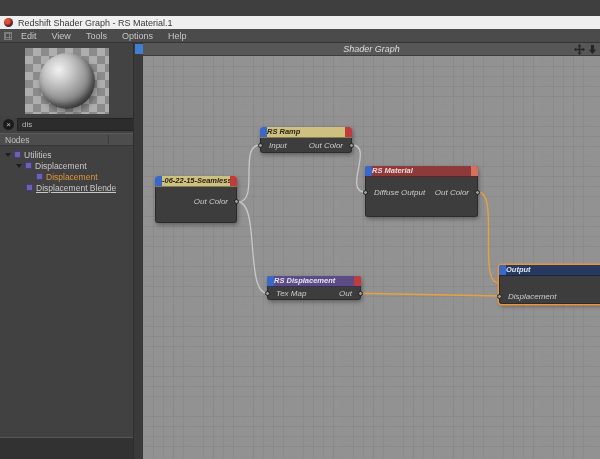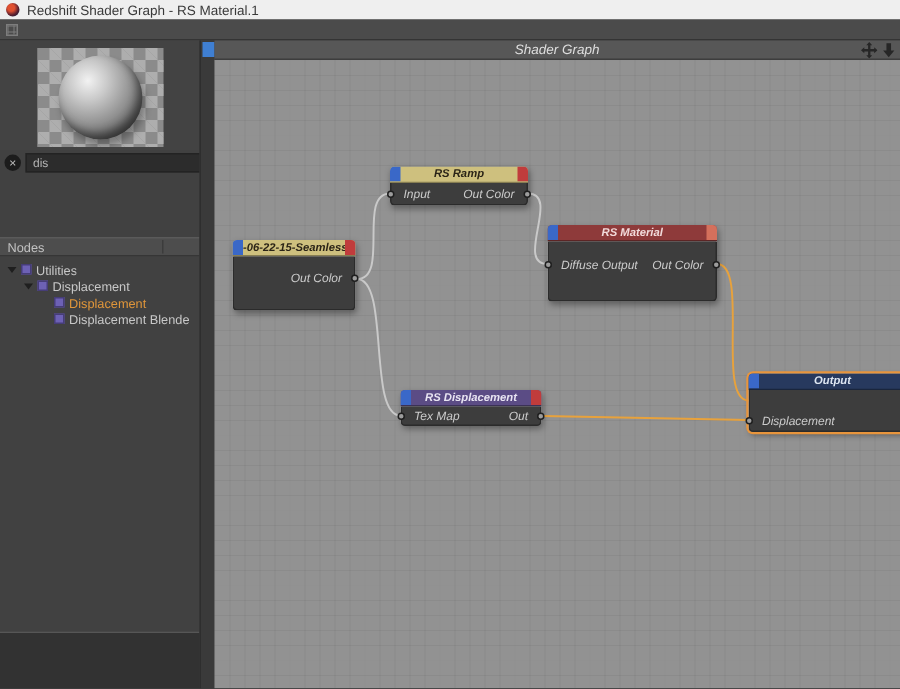--- a/index.html
+++ b/index.html
@@ -3,21 +3,21 @@
 <meta charset="utf-8">
 <style>
   * { box-sizing: border-box; margin: 0; padding: 0; }
   html,body { background:#222; }
   #window {
     width:600px; height:459px; position:relative; overflow:hidden;
     font-family:"Liberation Sans", sans-serif; background:#3f3f3f;
     -webkit-font-smoothing:antialiased;
   }
   
-  .titlebar { height:13px; background:#efefef; display:flex; align-items:center; gap:5px; padding-left:4px; }
+  .titlebar { height:13px; background:#efefef; display:flex; align-items:center; gap:5px; padding-left:4px;margin-top:16px; }
   .logo { width:9px; height:9px; border-radius:50%;
     background: radial-gradient(circle at 38% 36%, #e05030 28%, #5a2030 60%, #1d1d38 85%); }
   .titletext { font-size:9px; color:#3a3a3a; white-space:nowrap; }
   
   .menubar { height:14px; background:#4b4b4b; display:flex; align-items:center; padding-left:4px; border-bottom:1px solid #343434; }
   .panelicon { width:8px; height:8px; border:1px solid #8a8a8a; margin-right:9px;
     background-image:linear-gradient(#8a8a8a 1px,transparent 1px),linear-gradient(90deg,#8a8a8a 1px,transparent 1px);
     background-size:4px 4px; opacity:.8; }
   .menuitems { display:flex; gap:15px; }
   .menu-item { font-size:9px; color:#c6c6c6; cursor:default; }
@@ -33,21 +33,21 @@
     background-position:0 0,8px 8px; background-size:16px 16px; }
   .sphere { position:absolute; left:14px; top:5px; width:56px; height:56px; border-radius:50%;
     background: radial-gradient(circle at 35% 30%, #f2f2f2 0%, #cacaca 24%, #909090 55%, #424242 92%);
     box-shadow: inset -3px -4px 6px rgba(0,0,0,.45), 2px 4px 5px rgba(0,0,0,.3); }
   .searchrow { height:17px; display:flex; align-items:center; gap:3px; padding:0 4px 0 3px; }
   .clearbtn { width:11px; height:11px; border-radius:50%; background:#1c1c1c; color:#c0c0c0;
     font-size:8px; line-height:11px; text-align:center; flex:none; }
   .searchinput { flex:1; height:13px; background:#2c2c2c; border:1px solid #232323; color:#b5b5b5;
     font-size:8px; padding:0 4px; font-family:"Liberation Sans",sans-serif; outline:none; }
   .listheader { height:13px; background:#4d4d4d; border-top:1px solid #5a5a5a; border-bottom:1px solid #363636;
-    color:#c2c2c2; font-size:8.5px; line-height:12px; padding-left:5px; position:relative;margin-top:41px; }
+    color:#c2c2c2; font-size:8.5px; line-height:12px; padding-left:5px; position:relative; }
   .listheader::after { content:""; position:absolute; right:24px; top:1px; bottom:1px; width:1px; background:#3c3c3c; }
   .tree { flex:1; overflow:hidden; padding-top:3px; }
   .trow { height:11px; display:flex; align-items:center; font-size:8.5px; color:#c8c8c8; white-space:nowrap; }
   .tarrow { width:0; height:0; border-left:3px solid transparent; border-right:3px solid transparent;
     border-top:4px solid #1f1f1f; margin-right:3px; flex:none; }
   .tspace { width:9px; flex:none; }
   .ticon { width:7px; height:7px; background:#6d61b5; border:1px solid #463d78; margin-right:3px; flex:none; }
   .tlabel { overflow:hidden; text-overflow:clip; }
   .trow.sel .tlabel { color:#e0963a; }
   .bottompanel { height:38px; background:#323232; border-top:1px solid #565656; margin-top:1px; }
@@ -68,40 +68,47 @@
       linear-gradient(rgba(0,0,0,0.05) 1px, transparent 1px),
       linear-gradient(90deg, rgba(0,0,0,0.05) 1px, transparent 1px);
     background-size:50px 50px,50px 50px,10px 10px,10px 10px; }
   .wires { position:absolute; left:0; top:0; width:457px; height:419px; z-index:1; }
   .nodeslayer { position:absolute; inset:0; z-index:2; }
   
   .gnode { position:absolute; border-radius:3px; box-shadow:1px 2px 4px rgba(0,0,0,.35); font-size:8px; }
   .gnode.selected { box-shadow:0 0 0 1.5px #e8953c, 1px 2px 4px rgba(0,0,0,.4); }
   .nhead { height:11px; display:flex; border-radius:3px 3px 0 0; overflow:hidden; border-bottom:1px solid rgba(0,0,0,.35); }
   .ntab { width:7px; flex:none; }
-  .ntitle { flex:1; text-align:center; font-weight:bold; font-size:7.5px; line-height:10px; white-space:nowrap; overflow:hidden; }
+  .ntitle { flex:1; text-align:left; font-weight:bold; font-size:7.5px; line-height:10px; white-space:nowrap; overflow:hidden; }
   .nbody { position:relative; background:#3d3d3d; border:1px solid #2b2b2b; border-top:none; border-radius:0 0 3px 3px; }
   .nrow { position:absolute; left:0; right:0; height:13px; line-height:13px; color:#cbcbcb; font-size:8px; }
   .nlabel-l { position:absolute; left:8px; }
   .nlabel-r { position:absolute; right:8px; }
   .port { position:absolute; width:5px; height:5px; border-radius:50%; background:#9d9d9d; border:1px solid #1e1e1e; top:4px; }
   .port.l { left:-3px; } .port.r { right:-3px; }
 </style>
 </head>
 <body>
 
 <div id="window">
 
   <div class="titlebar">
     <span class="logo"></span>
     <span class="titletext">Redshift Shader Graph - RS Material.1</span>
   </div>
 
   <div class="menubar">
     <span class="panelicon"></span>
+    <span class="menuitems">
+        <span class="menu-item">Edit</span>
+        <span class="menu-item">View</span>
+        <span class="menu-item">Tools</span>
+        <span class="menu-item">Options</span>
+        <span class="menu-item">Help</span>
+      </span>
   </div>
 
   <div class="main">
 
     <div class="sidebar">
       <div class="preview">
         <div class="previmg">
           <div class="sphere"></div>
         </div>
       </div>
@@ -119,21 +126,21 @@
           <div class="trow" style="padding-left: 16px;">
             <span class="tarrow"></span>
             <span class="ticon"></span>
             <span class="tlabel">Displacement</span>
           </div>
           <div class="trow sel" style="padding-left: 27px;">
             <span class="tspace"></span>
             <span class="ticon"></span>
             <span class="tlabel">Displacement</span>
           </div>
-          <div class="trow" style="padding-left: 27px;">
+          <div class="trow" style="padding-left: 17px; text-decoration: underline;">
             <span class="tspace"></span>
             <span class="ticon"></span>
             <span class="tlabel">Displacement Blende</span>
           </div>
         </div>
       <div class="bottompanel"></div>
     </div>
 
     <div class="gutter">
       <span class="gutter-handle"></span>

